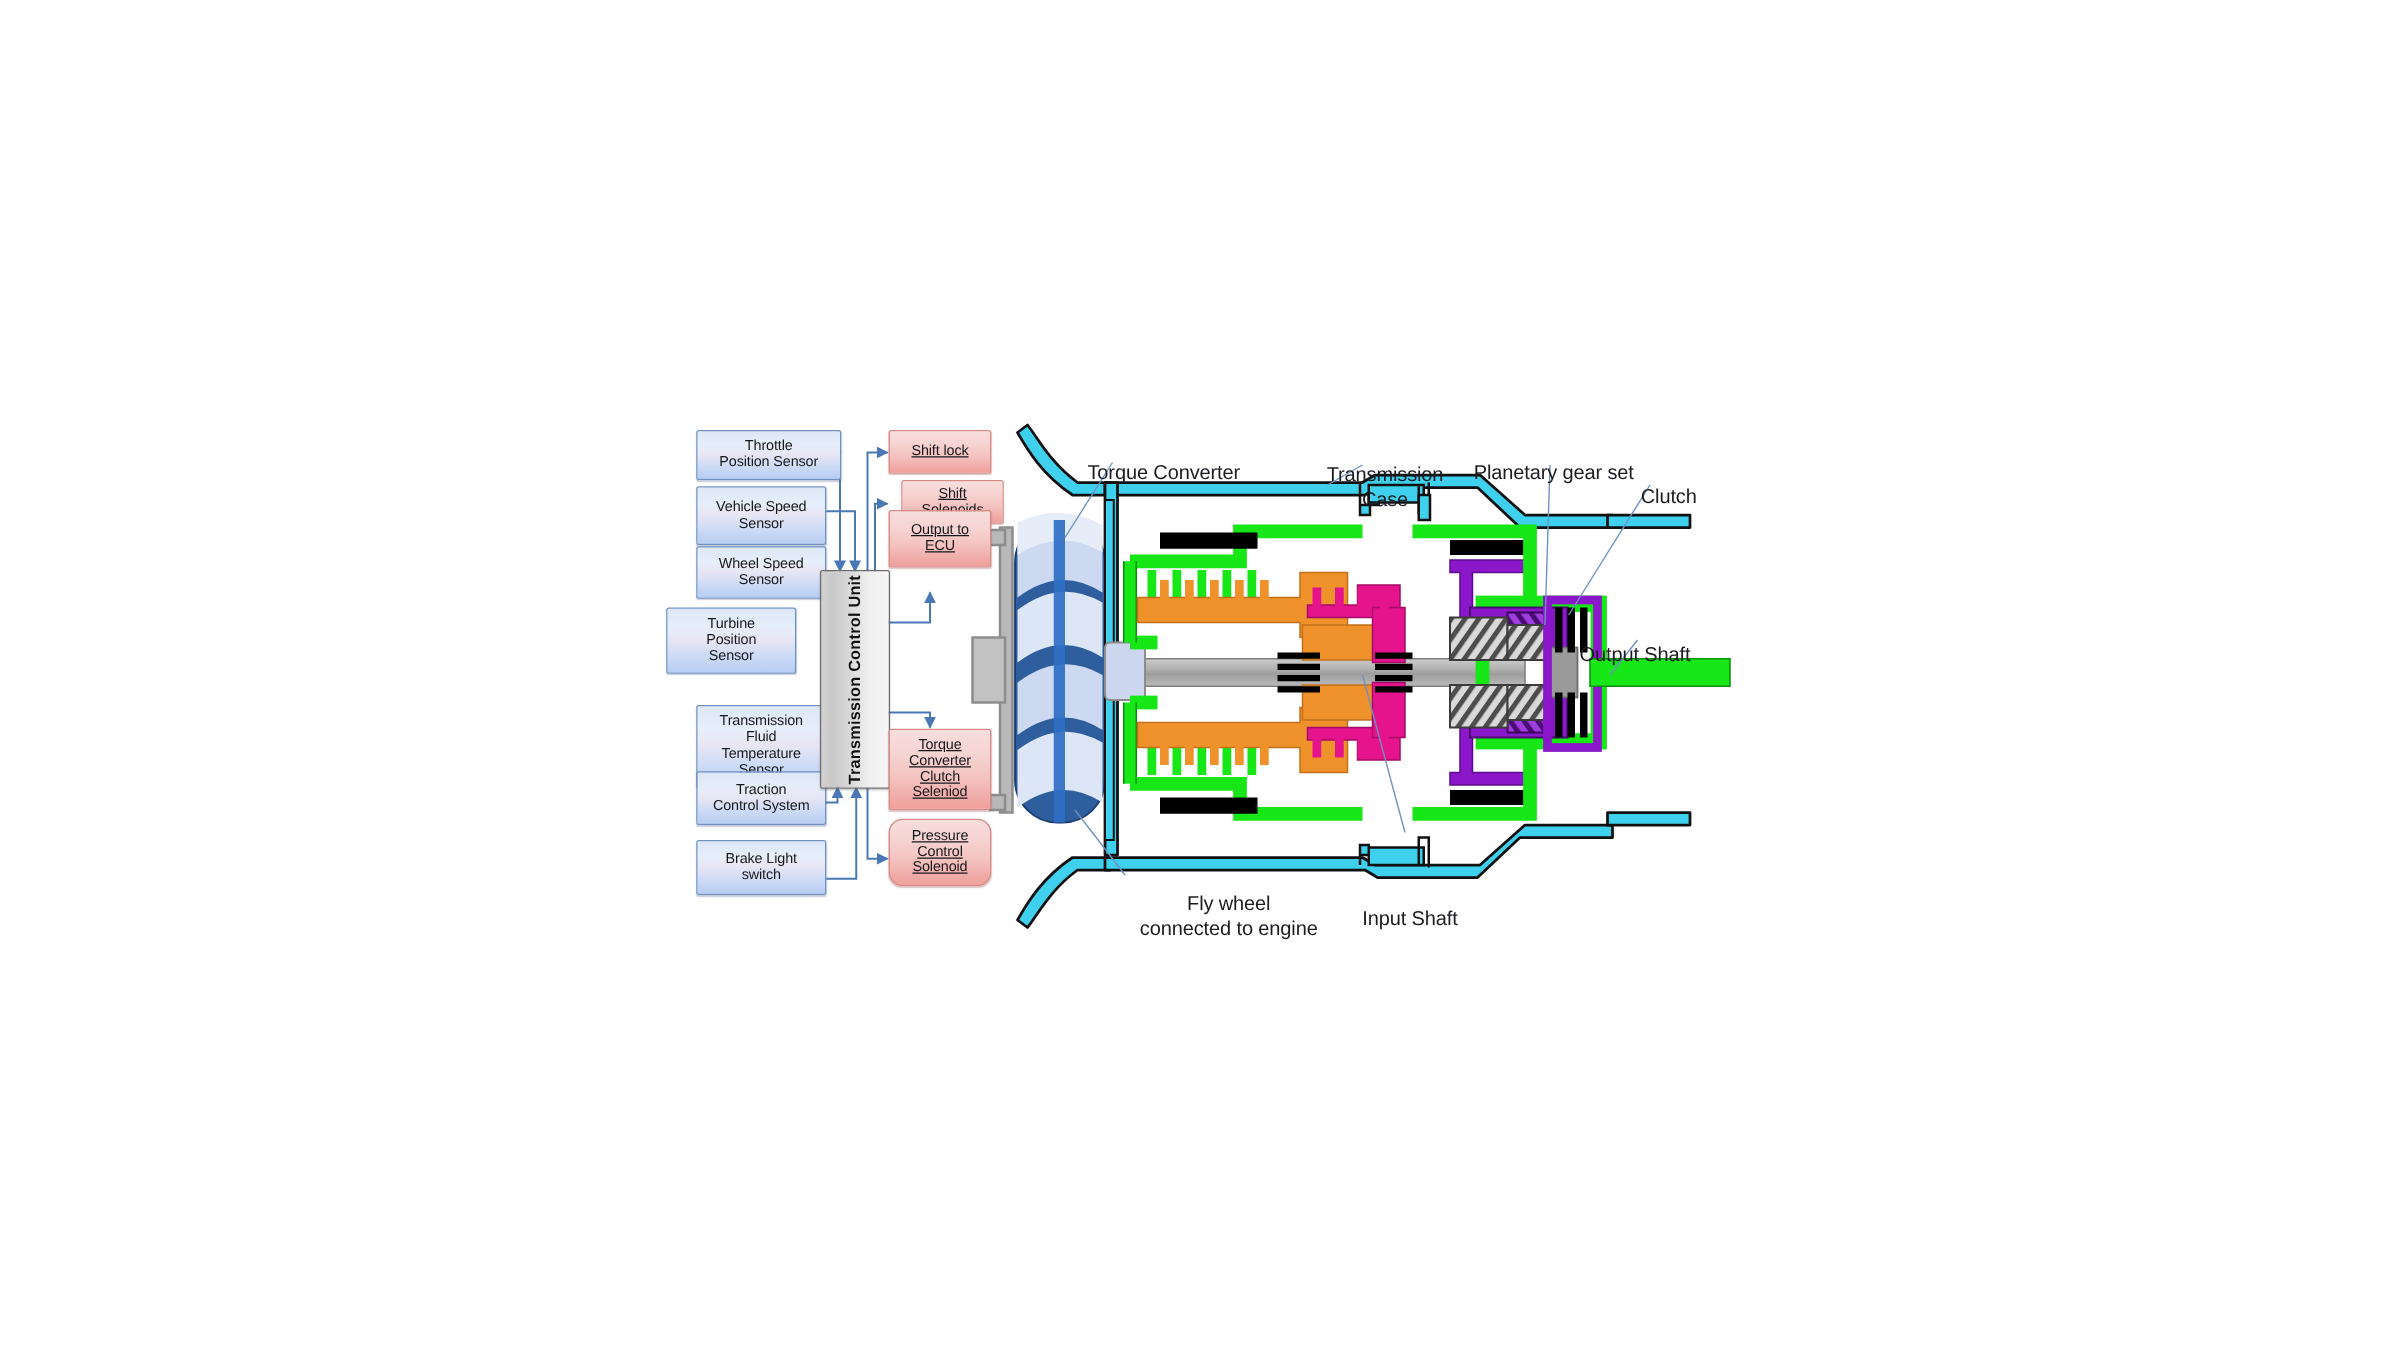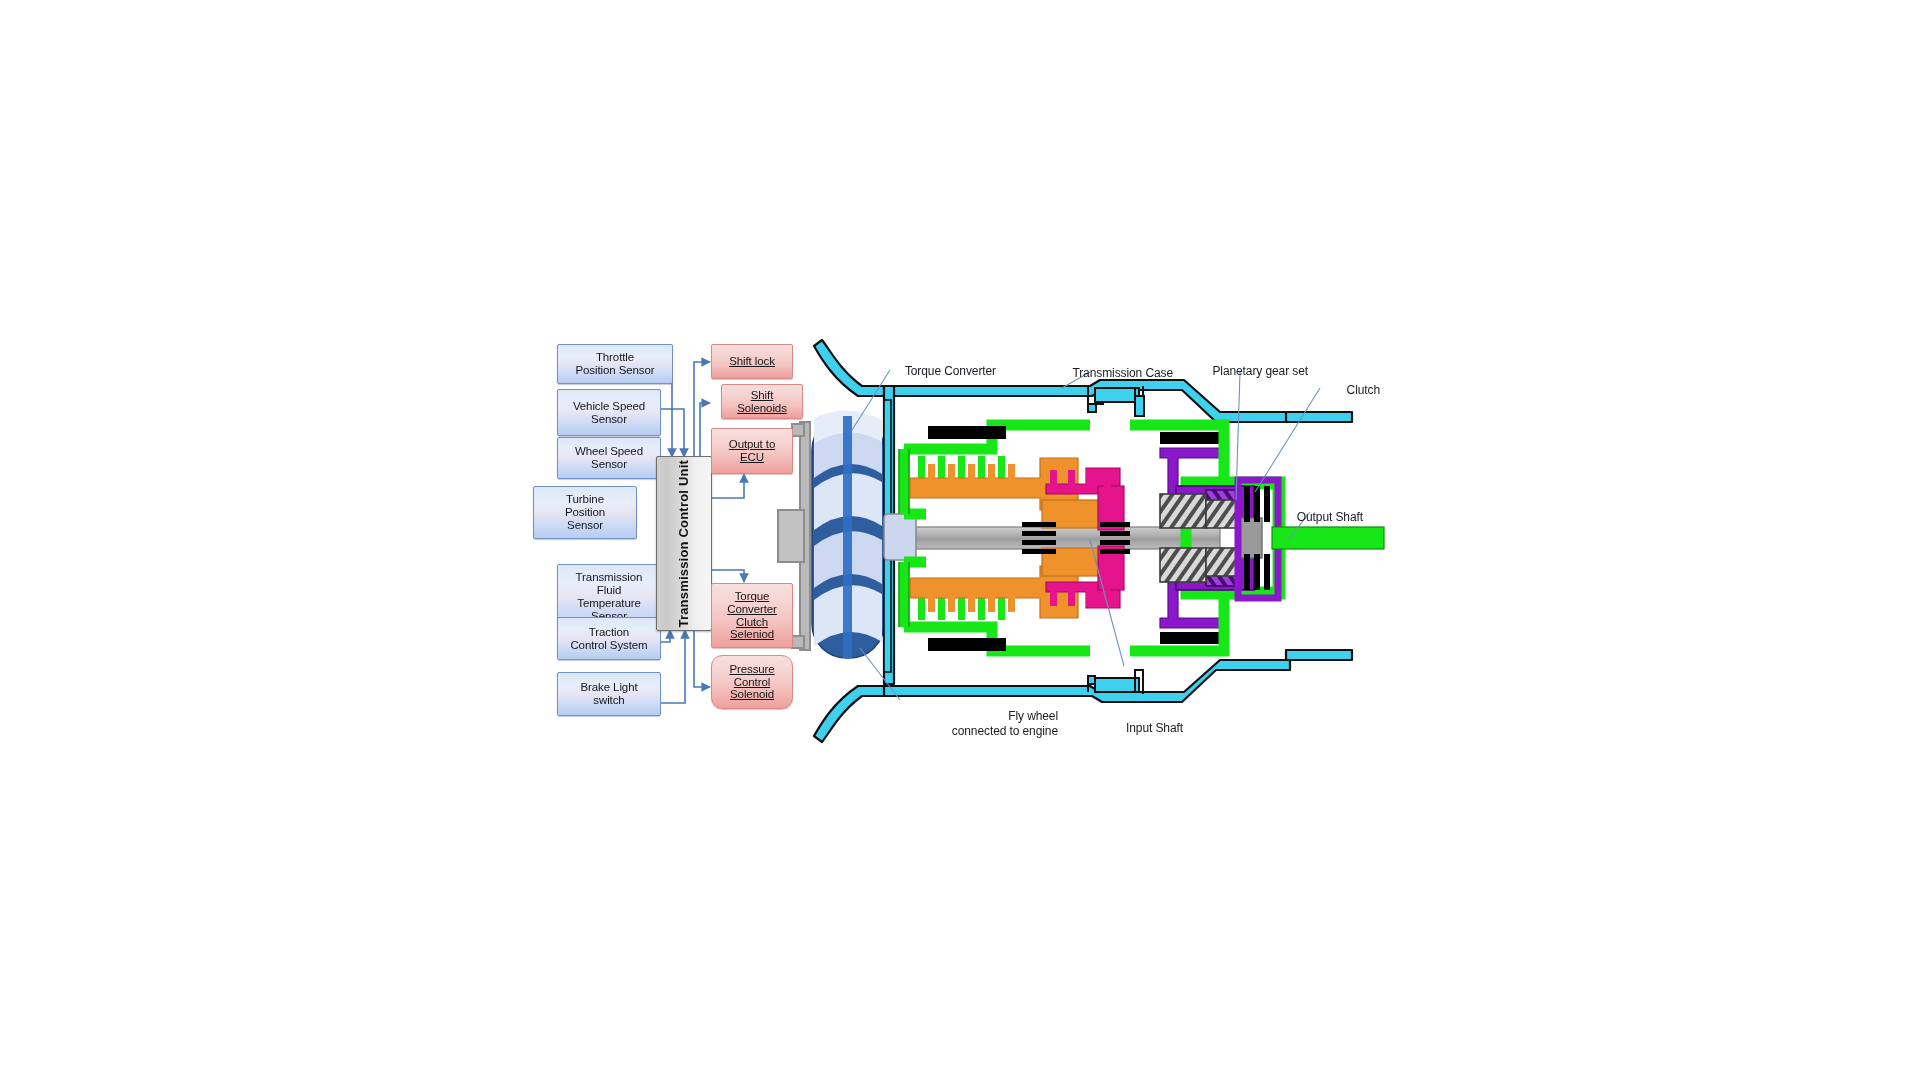--- a/index.html
+++ b/index.html
@@ -59,24 +59,24 @@
     transform: rotate(180deg);
     font-weight: bold;
     font-size: 13px;
     color: #111;
     letter-spacing: 0.2px;
   }
 
   
   .cut-label {
     position: absolute;
-    font-size: 12px;
+    font-size: 16px;
     color: #1b1b22;
     white-space: pre-line;
-    text-align: right;
+    text-align: center;
     line-height: 1.25;
     letter-spacing: -0.1px;
   }
 
   svg.overlay {
     position: absolute;
     left: 0; top: 0;
     width: 1920px;
     height: 1080px;
     pointer-events: none;
@@ -371,21 +371,21 @@
     <span class="tcu-label">Transmission Control Unit</span>
   </div>
 
   <div class="box actuator-box" style="left:711px; top:344px; width:82px; height:35px;">
     <span>Shift lock</span>
   </div>
   <div class="box actuator-box" style="left:721px; top:384px; width:82px; height:35px;">
     <span>Shift
 Solenoids</span>
   </div>
-  <div class="box actuator-box" style="left:711px; top:428px; width:82px; height:46px;">
+  <div class="box actuator-box" style="left:711px; top:408px; width:82px; height:46px;">
     <span>Output to
 ECU</span>
   </div>
   <div class="box actuator-box" style="left:711px; top:583px; width:82px; height:65px;">
     <span>Torque
 Converter
 Clutch
 Seleniod</span>
   </div>
   <div class="box actuator-box" style="left:711px; top:655px; width:82px; height:54px;border-radius:11px;">

